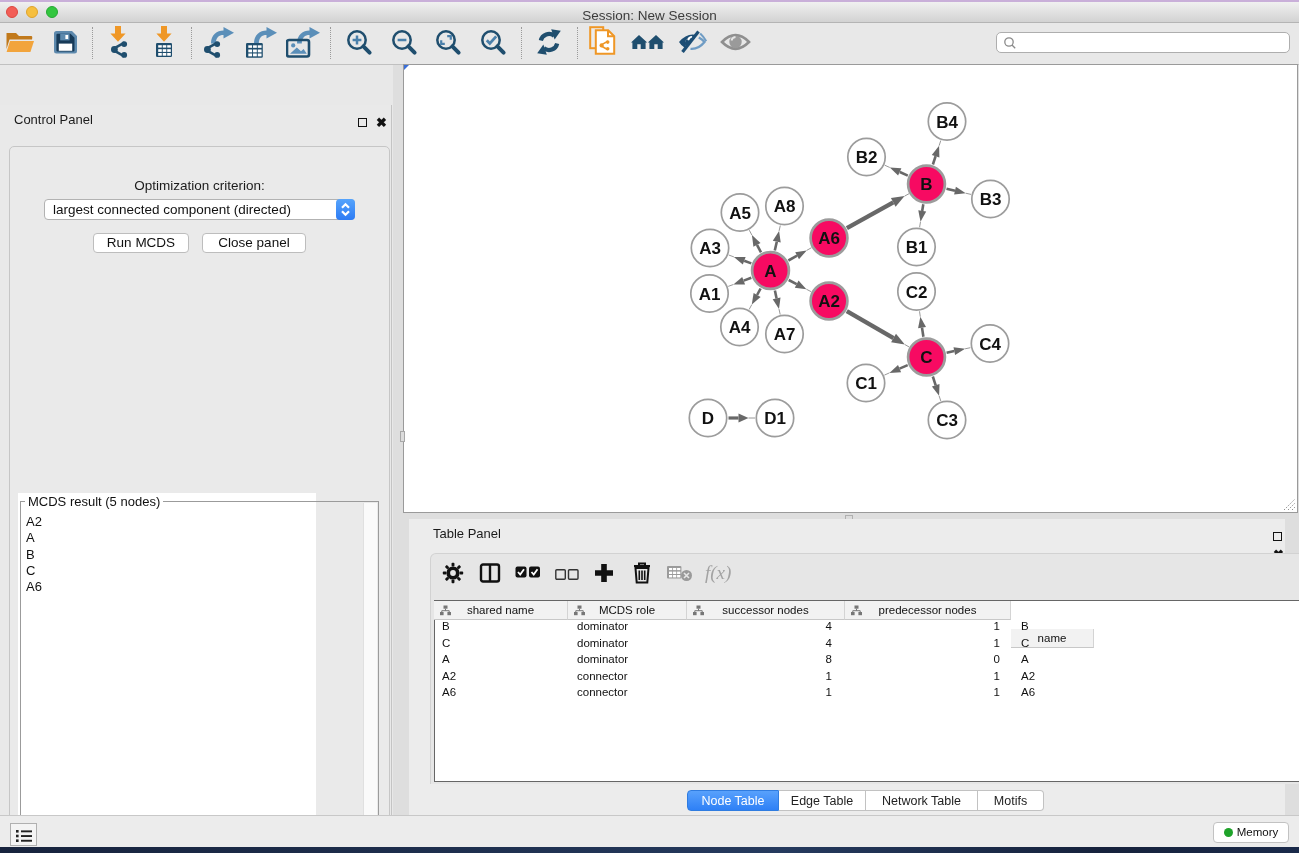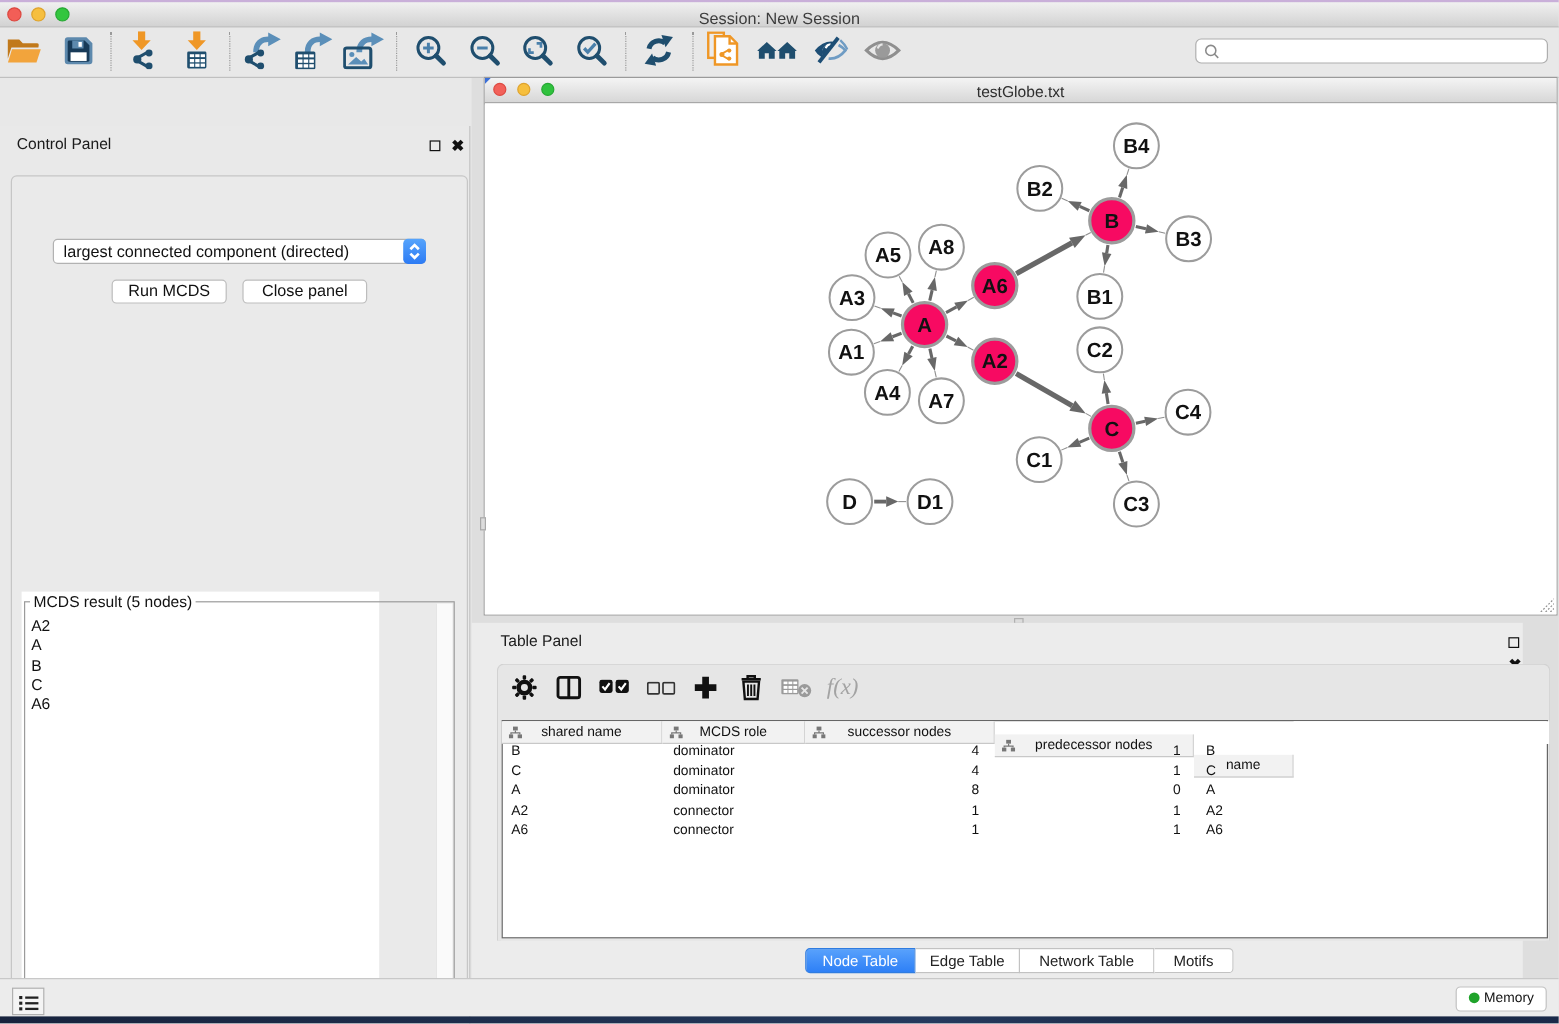--- a/index.html
+++ b/index.html
@@ -43,21 +43,21 @@
 #items { position:absolute; left:5px; top:12px; font-size:13px; color:#111; line-height:16.3px; }
 #mdi { position:absolute; left:393px; top:65px; width:906px; height:750px; background:#dedede; }
 #netwin { position:absolute; left:10px; top:-1px; width:895px; height:449px;
   border:1px solid #9a9a9a; background:#fff; }
 #nettitle { position:absolute; left:0; top:0; width:100%; height:21px;
   background:linear-gradient(#f4f4f4,#d7d7d7); border-bottom:1px solid #a8a8a8; }
 #nettitle .tl { position:absolute; border-radius:50%; width:11px; height:11px; top:4px; }
 #nettitle .t { position:absolute; width:100%; text-align:center; top:4px; font-size:13px; color:#2e2e2e;}
 #netcanvas { position:absolute; left:0; top:22px; width:893px; height:425px; background:#fff;font-weight:bold; }
 #corner { position:absolute; right:2px; bottom:2px; width:12px; height:12px; }
-#tpanel { position:absolute; left:0px; top:454px; width:876px; height:296px; background:#ececec; }
+#tpanel { position:absolute; left:16px; top:454px; width:876px; height:296px; background:#ececec; }
 #tpanel-head { position:absolute; left:24px; top:7px; font-size:13px; color:#1b1b1b; }
 #tbox { position:absolute; left:21px; top:34px; width:878px; height:231px; background:#e6e6e6;
   border:1px solid #d2d2d2; border-radius:6px 6px 0 0; border-bottom:none;}
 #ttable { position:absolute; left:3px; top:46px; width:872px; height:182px; background:#fff;
   border:1px solid #666666; }
 .hcell { position:absolute; top:0; height:19px; background:#f2f2f2; border-right:1px solid #d4d4d4;
   border-bottom:1px solid #c8c8c8; font-size:11.5px; color:#111;text-decoration:underline; }
 .hcell .ht { position:absolute; width:100%; text-align:center; top:3px;}
 .hcell .hi { position:absolute; left:6px; top:4px; }
 .trow { position:absolute; font-size:11.5px; color:#111; height:16.5px; line-height:16.5px;}
@@ -231,20 +231,21 @@
       <svg width="16" height="16" viewBox="0 0 16 16" style="position:absolute;left:5px;top:2px">
         <circle cx="7" cy="7" r="4.2" fill="none" stroke="#8a8a8a" stroke-width="1.3"></circle>
         <line x1="10" y1="10" x2="13.2" y2="13.2" stroke="#8a8a8a" stroke-width="1.3"></line>
       </svg>
     </div>
   </div>
 <div id="cpanel">
   <div id="cpanel-head">Control Panel</div>
   <div class="winbtns" style="left:358px;top:8px;"><span class="maxbox"></span><span class="xmark">✖</span></div>
   <div id="tabbox">
+    <div id="optlabel">Optimization criterion:</div>
     <div id="combo">largest connected component (directed)
       <div class="spin"><svg width="19" height="21" viewBox="0 0 19 21">
             <path d="M6 8.7 L9.5 5.2 L13 8.7" fill="none" stroke="#fff" stroke-width="2.2"></path>
             <path d="M6 12.3 L9.5 15.8 L13 12.3" fill="none" stroke="#fff" stroke-width="2.2"></path>
           </svg></div>
     </div>
     <div class="btn" style="left:83px;top:86px;width:96px;">Run MCDS</div>
     <div class="btn" style="left:192px;top:86px;width:104px;">Close panel</div>
     <div id="resultbox">
       <div id="fieldset">
@@ -253,26 +254,20 @@
         <div id="items">A2<br>A<br>B<br>C<br>A6</div>
       </div>
     </div>
   </div>
 </div>
 <div id="mdi">
 <div id="netwin">
       <svg width="5" height="5" viewBox="0 0 5 5" style="position:absolute;left:0;top:0;z-index:6">
         <path d="M0 0 h5 L0 5 Z" fill="#3a6fd8"></path>
       </svg>
-      <div id="nettitle">
-  <div class="tl" style="left:7px;background:#f2615a;border:1px solid #dd4a42;"></div>
-  <div class="tl" style="left:27px;background:#f6bf3e;border:1px solid #dfa32c;"></div>
-  <div class="tl" style="left:47px;background:#30c23e;border:1px solid #27a834;"></div>
-  <div class="t">testGlobe.txt</div>
-</div>
 <div id="netcanvas">
         <svg width="894" height="427" viewBox="0 0 894 427" style="position:absolute;left:0;top:0">
           <line x1="347.3" y1="190.7" x2="339.7" y2="193.6" stroke="#686868" stroke-width="2.6"></line>
           <line x1="329.4" y1="197.5" x2="324.2" y2="199.4" stroke="#686868" stroke-width="0.9" opacity="0.75"></line>
           <polygon points="329.4,197.5 338.2,189.9 341.1,197.4" fill="#686868"></polygon>
           <line x1="347.3" y1="176.4" x2="340.2" y2="173.7" stroke="#686868" stroke-width="2.6"></line>
           <line x1="329.9" y1="169.9" x2="324.7" y2="168.0" stroke="#686868" stroke-width="0.9" opacity="0.75"></line>
           <polygon points="329.9,169.9 341.6,170.0 338.8,177.5" fill="#686868"></polygon>
           <line x1="357.0" y1="165.4" x2="353.0" y2="157.8" stroke="#686868" stroke-width="2.6"></line>
           <line x1="347.9" y1="148.1" x2="345.3" y2="143.2" stroke="#686868" stroke-width="0.9" opacity="0.75"></line>
@@ -464,21 +459,21 @@
             <span class="hi"><svg width="11" height="11" viewBox="0 0 11 11" style="vertical-align:-1px">
                 <g fill="#777">
                   <rect x="3.5" y="0.5" width="4" height="3.2"></rect>
                   <rect x="0" y="7" width="3.6" height="3.2"></rect>
                   <rect x="7.4" y="7" width="3.6" height="3.2"></rect>
                 </g>
                 <path d="M5.5 3.7 v2 M1.8 7 v-1.3 h7.4 V7" stroke="#777" stroke-width="1" fill="none"></path>
               </svg></span>
             <div class="ht">successor nodes</div>
           </div>
-          <div class="hcell" style="left:410px;width:166px;margin-top:11px;">
+          <div class="hcell" style="left:410px;width:166px;">
             <span class="hi"><svg width="11" height="11" viewBox="0 0 11 11" style="vertical-align:-1px">
                 <g fill="#777">
                   <rect x="3.5" y="0.5" width="4" height="3.2"></rect>
                   <rect x="0" y="7" width="3.6" height="3.2"></rect>
                   <rect x="7.4" y="7" width="3.6" height="3.2"></rect>
                 </g>
                 <path d="M5.5 3.7 v2 M1.8 7 v-1.3 h7.4 V7" stroke="#777" stroke-width="1" fill="none"></path>
               </svg></span>
             <div class="ht">predecessor nodes</div>
           </div>

